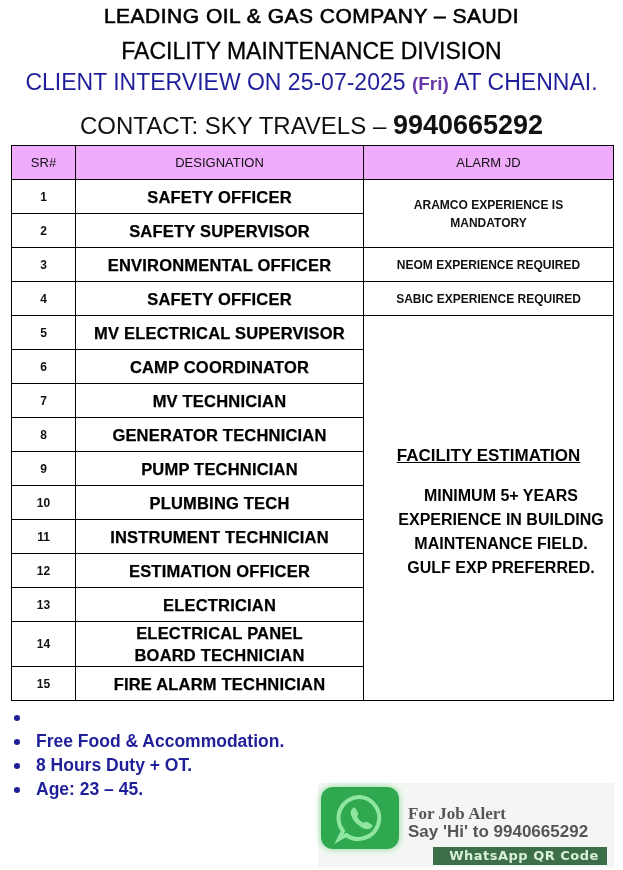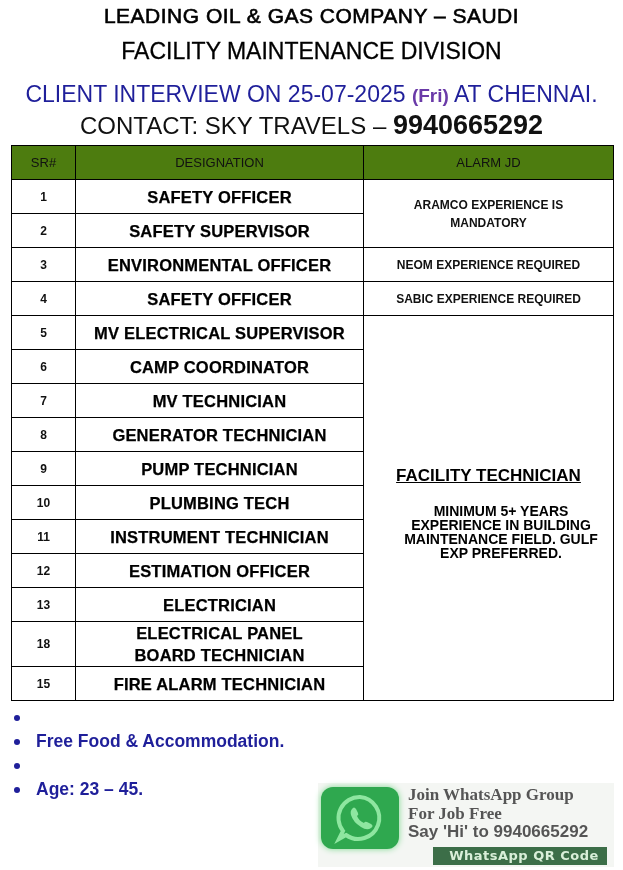--- a/index.html
+++ b/index.html
@@ -2,44 +2,44 @@
 <html><head>
   <meta charset="utf-8">
   <style>
     * { margin: 0; padding: 0; box-sizing: border-box; }
     html, body { width: 623px; height: 870px; background: #ffffff; overflow: hidden; }
     body { position: relative; font-family: "Liberation Sans", sans-serif; color: #000; }
 
     .hdr { position: absolute; left: 0; width: 623px; text-align: center; white-space: nowrap; }
     .h1 { top: 4px; font-size: 21px; font-weight: 400; letter-spacing: 0.5px; -webkit-text-stroke: 0.6px #000; }
     .h2 { top: 38px; font-size: 23px; font-weight: 400; -webkit-text-stroke: 0.3px #000; }
-    .h3 { top: 81px; font-size: 23px; color: #1f1f9a; }
+    .h3 { top: 69px; font-size: 23px; color: #1f1f9a; }
     .h3 .fri { font-size: 19px; font-weight: 700; color: #6a3aa8; }
     .h4 { top: 110px; font-size: 24px; color: #111; }
     .h4 .num { font-size: 27px; font-weight: 700; }
 
     table.jobs {
       position: absolute; left: 11px; top: 145px; width: 602px;
       border-collapse: collapse; table-layout: fixed;
     }
     table.jobs td, table.jobs th {
       border: 1.3px solid #000; text-align: center; vertical-align: middle;
     }
     table.jobs th {
-      background: #4d7c0f; height: 34px; font-size: 13px; font-weight: 400;
+      background: #f0abfc; height: 34px; font-size: 13px; font-weight: 400;
       color: #111;
     }
     table.jobs td { height: 34px; }
     td.sr { font-size: 12px; font-weight: 700; color: #111; }
     td.des { font-size: 16.5px; font-weight: 700; letter-spacing: 0.2px; -webkit-text-stroke: 0.25px #000; line-height: 22px; }
     td.jd { font-size: 12px; font-weight: 700; color: #111; line-height: 18px; padding: 0 10px; }
     td.tall { height: 46px; }
     td.fm { vertical-align: middle; padding: 0 6px; }
     .fm-title { display: block; font-size: 17px; font-weight: 700; text-decoration: underline; margin-bottom: 18px; margin-top: 10px; }
-    .fm-text { display: block; font-size: 14px; font-weight: 700; line-height: 14px; margin-left: 25px; }
+    .fm-text { display: block; font-size: 16px; font-weight: 700; line-height: 24px; margin-left: 25px; }
 
     ul.bullets {
       position: absolute; left: 12px; top: 705px; list-style: none; width: 440px;
     }
     ul.bullets li {
       position: relative; padding-left: 24px; font-size: 17.5px; font-weight: 700;
       color: #1f1f9a; height: 24px; line-height: 24px; white-space: nowrap;
     }
     ul.bullets li.email { color: #111; font-weight: 400; font-size: 16.5px; font-family: "DejaVu Sans", sans-serif; margin-top: 3px; }
     .dot { position: absolute; left: 2px; top: 10px; width: 6px; height: 6px; border-radius: 50%; background: #1f1f9a; }
@@ -102,21 +102,21 @@
     </tr>
     <tr>
       <td class="sr">4</td>
       <td class="des">SAFETY OFFICER</td>
       <td class="jd">SABIC EXPERIENCE REQUIRED</td>
     </tr>
     <tr>
       <td class="sr">5</td>
       <td class="des">MV ELECTRICAL SUPERVISOR</td>
       <td class="fm" rowspan="11">
-        <span class="fm-title">FACILITY TECHNICIAN</span>
+        <span class="fm-title">FACILITY ESTIMATION</span>
         <span class="fm-text">MINIMUM  5+ YEARS EXPERIENCE IN BUILDING MAINTENANCE  FIELD. GULF EXP PREFERRED.</span>
       </td>
     </tr>
     <tr>
       <td class="sr">6</td>
       <td class="des">CAMP COORDINATOR</td>
     </tr>
     <tr>
       <td class="sr">7</td>
       <td class="des">MV TECHNICIAN</td>
@@ -139,41 +139,40 @@
     </tr>
     <tr>
       <td class="sr">12</td>
       <td class="des">ESTIMATION OFFICER</td>
     </tr>
     <tr>
       <td class="sr">13</td>
       <td class="des">ELECTRICIAN</td>
     </tr>
     <tr>
-      <td class="sr tall">18</td>
+      <td class="sr tall">14</td>
       <td class="des tall" style="padding:0 40px;">ELECTRICAL PANEL BOARD TECHNICIAN</td>
     </tr>
     <tr>
       <td class="sr">15</td>
       <td class="des">FIRE ALARM TECHNICIAN</td>
     </tr>
   </tbody>
 </table>
 
 <ul class="bullets">
   <li><span class="dot"></span></li>
   <li><span class="dot"></span><span>Free Food &amp; Accommodation.</span></li>
-  <li><span class="dot"></span></li>
+  <li><span class="dot"></span><span>8 Hours Duty + OT.</span></li>
   <li><span class="dot"></span><span>Age: 23 – 45.</span></li>
 </ul>
 
 <div class="wa-box">
   <div class="wa-icon">
     <svg width="54" height="54" viewBox="0 0 54 54">
       <path d="M27 6 A21 21 0 1 1 13 44 L6 48 L10 40 A21 21 0 0 1 27 6 Z" fill="none" stroke="#8ee6a0" stroke-width="4"></path>
       <path d="M19 18 q2 -3 4 0 l2 4 q1 2 -1 3 q2 5 7 7 q1 -2 3 -1 l4 2 q3 2 0 4 q-4 3 -10 -1 q-8 -5 -10 -12 q-1 -4 1 -6 Z" fill="#8ee6a0"></path>
     </svg>
   </div>
-  <div class="wa-line wa-l1">Join WhatsApp Group</div>
-  <div class="wa-line wa-l2">For Job Free</div>
+  <div class="wa-line wa-l2">For Job Alert</div>
   <div class="wa-line wa-l3">Say 'Hi' to 9940665292</div>
   <div class="wa-qr">WhatsApp  QR Code</div>
 </div>
 
 </body></html>

